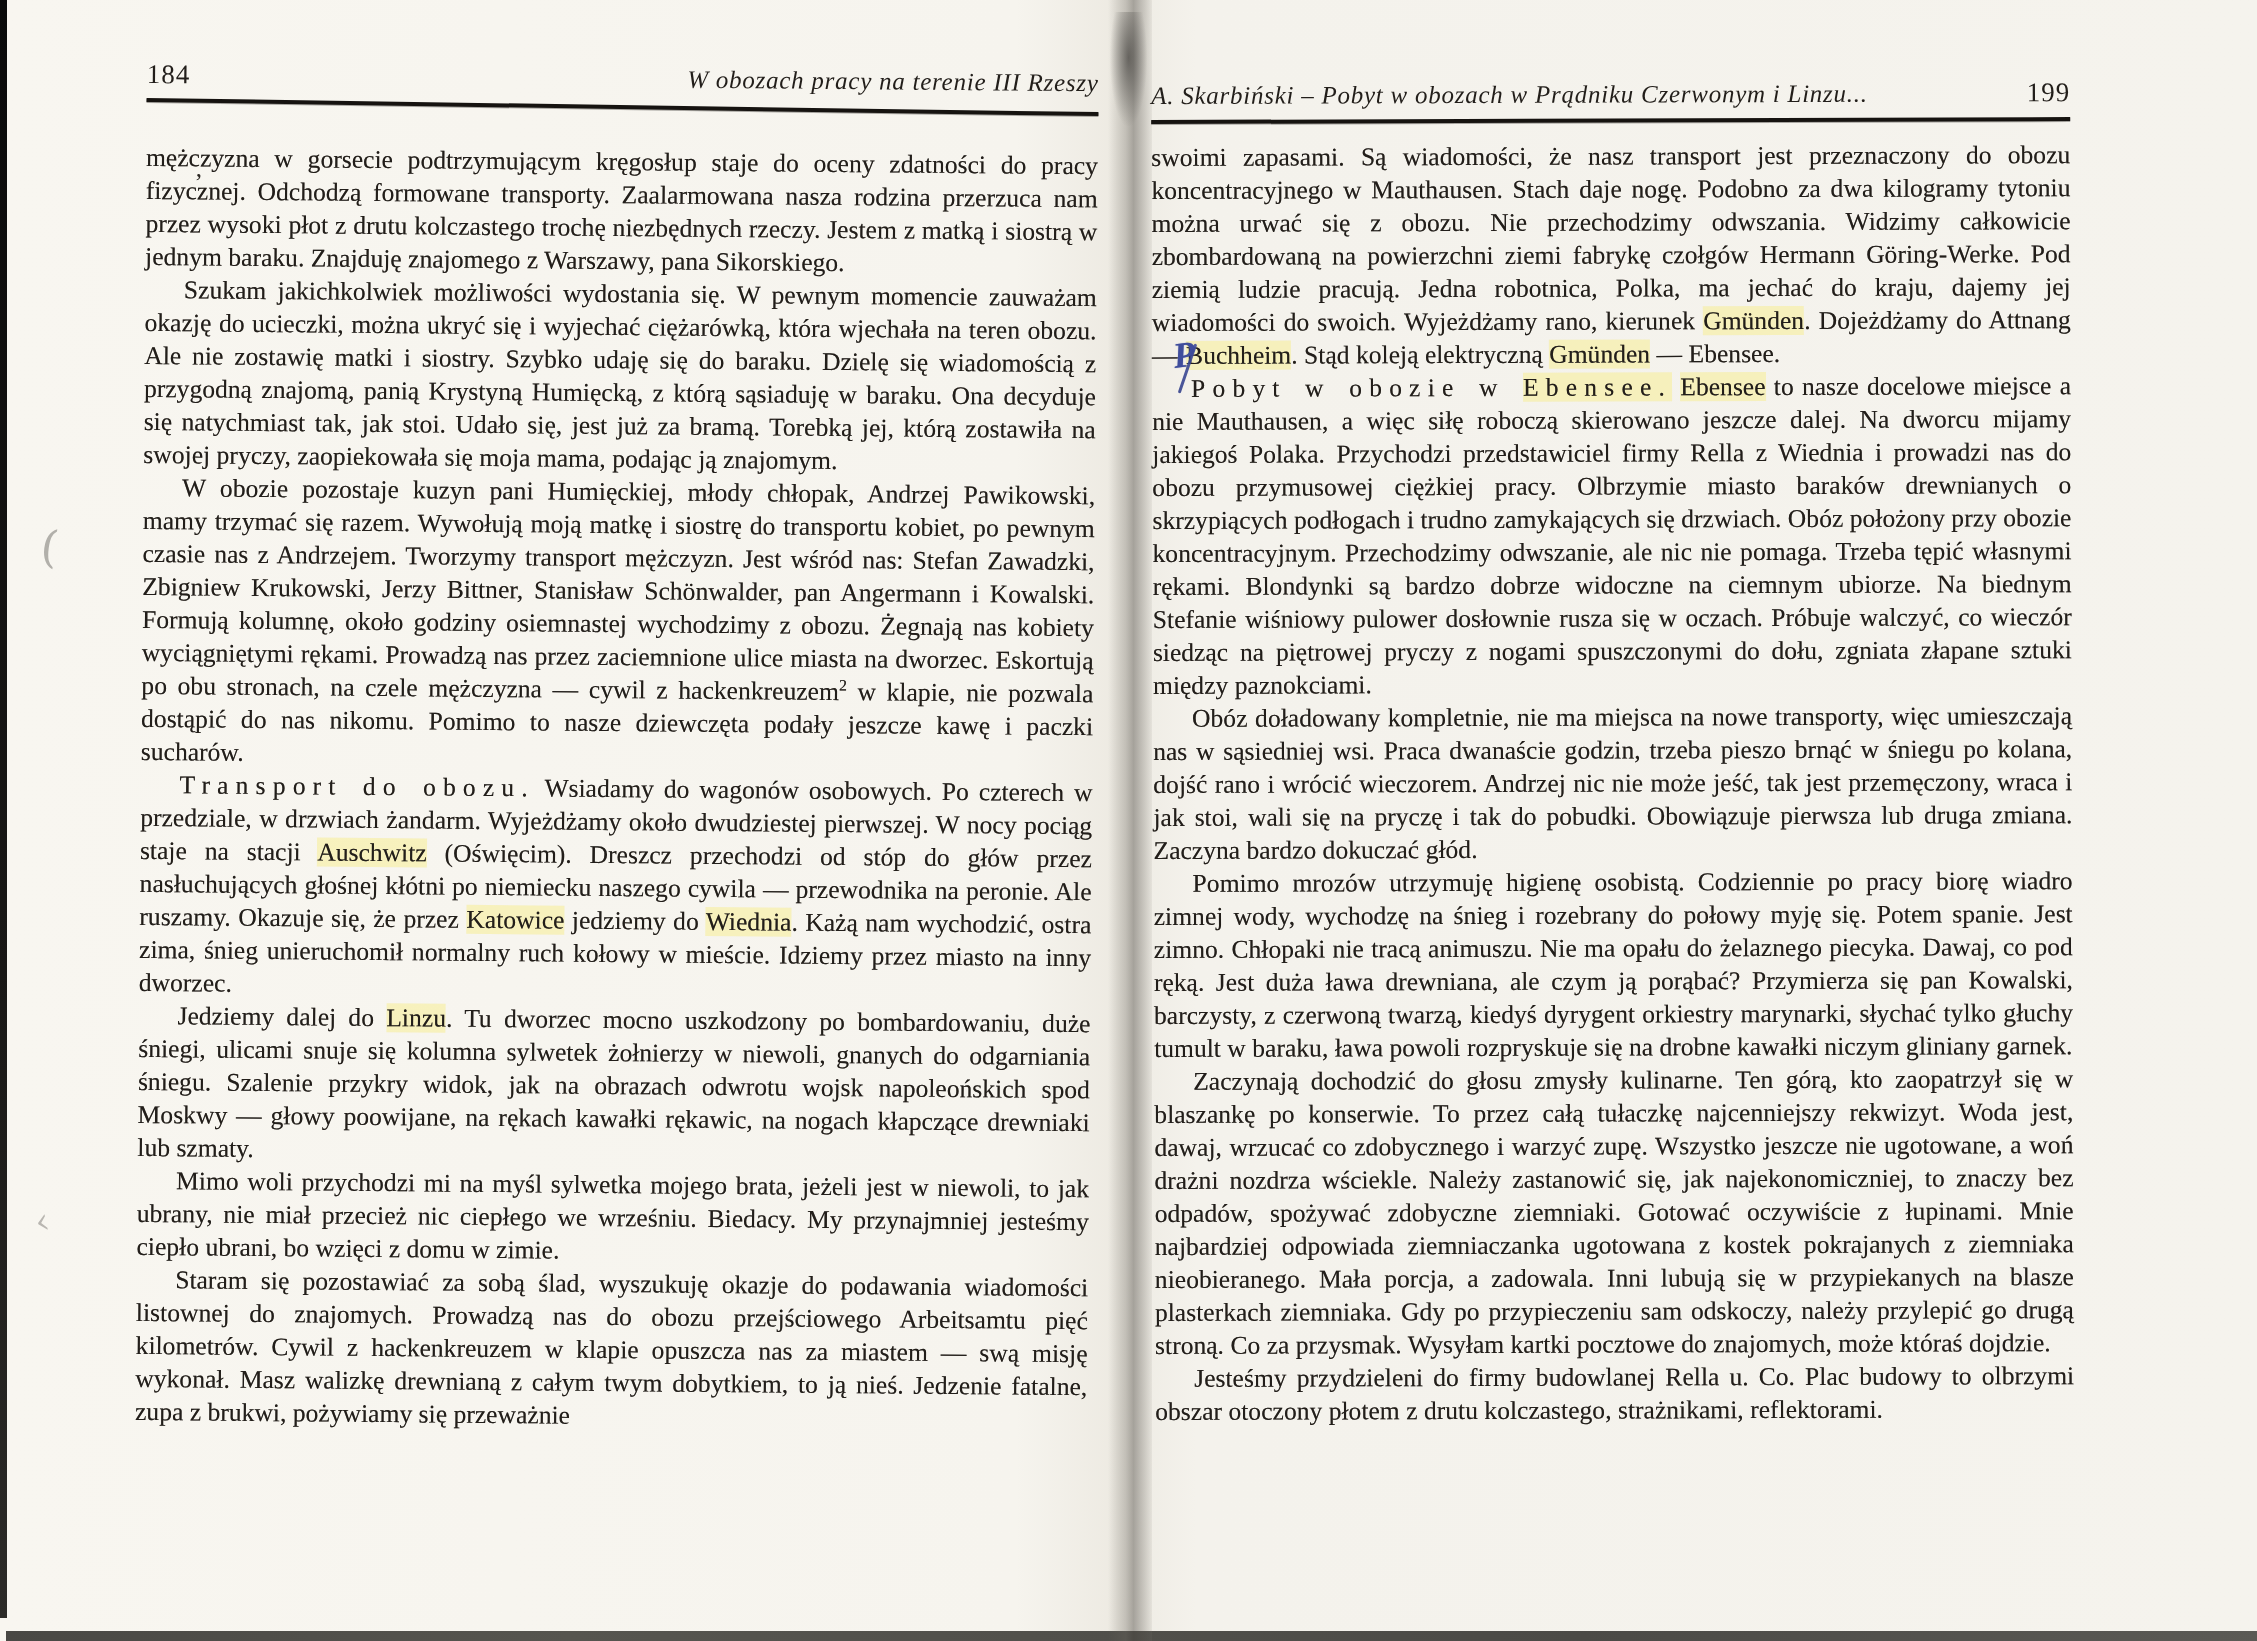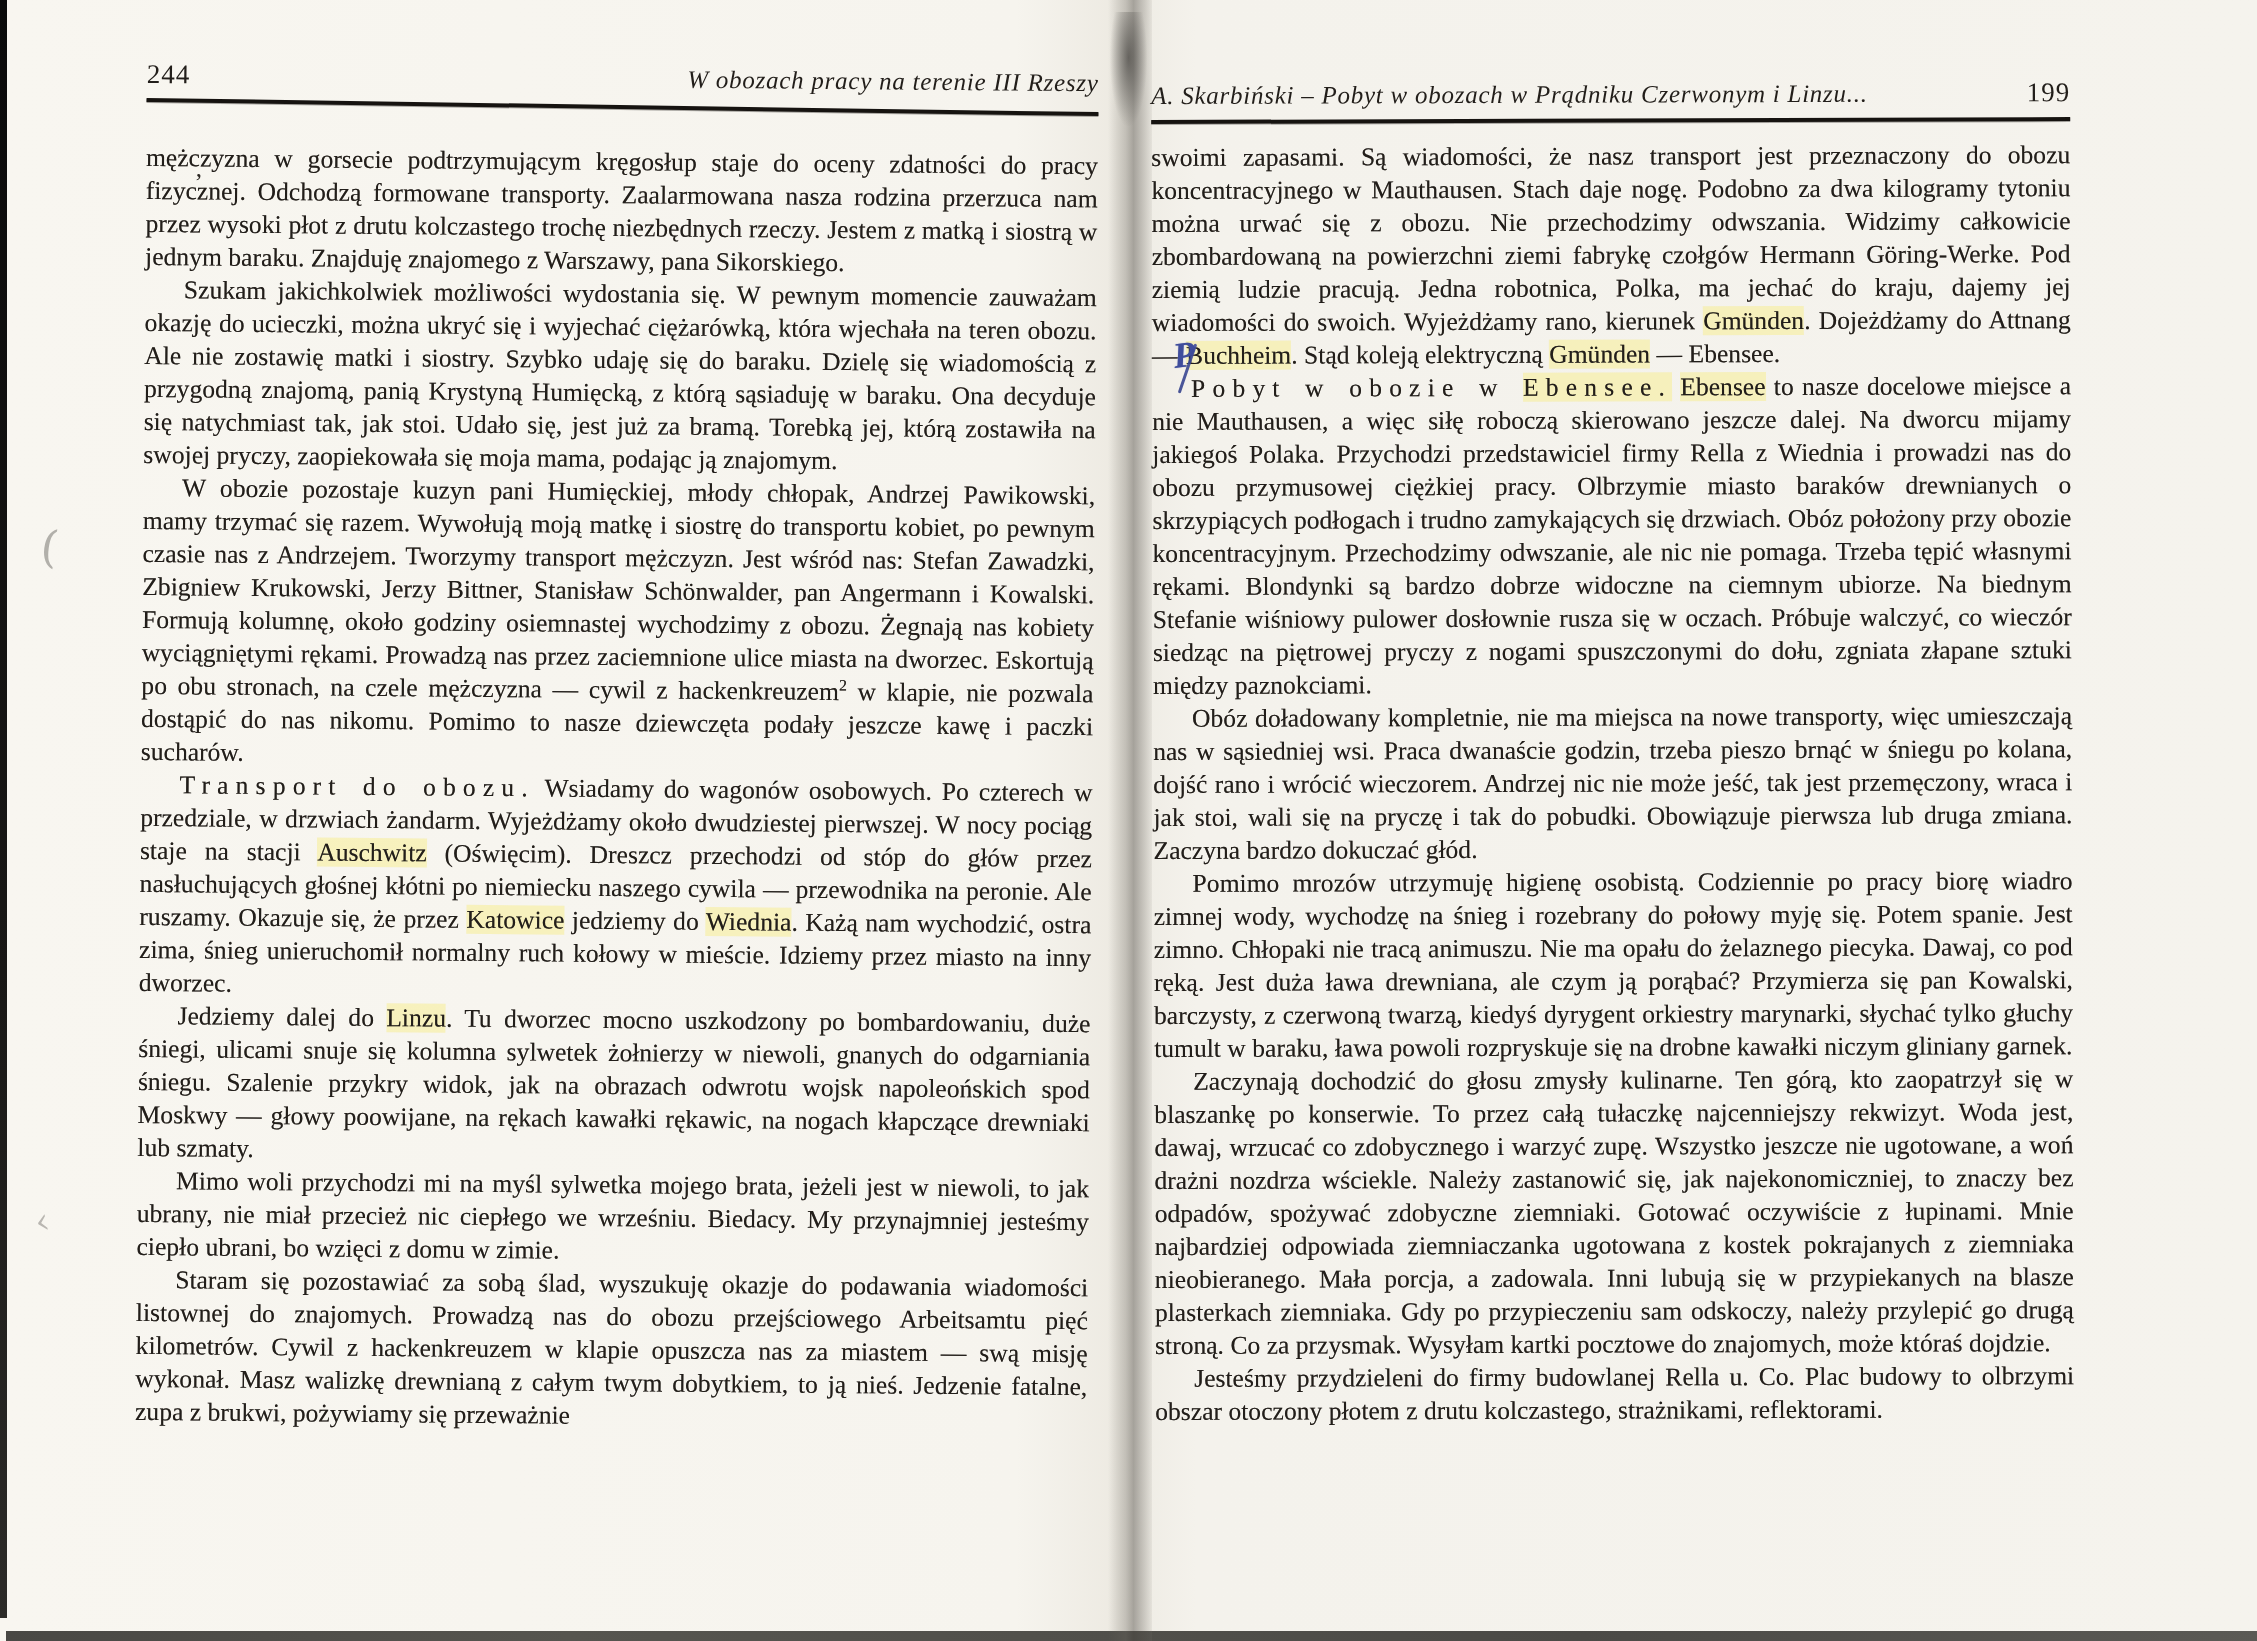--- a/index.html
+++ b/index.html
@@ -57,21 +57,21 @@
 
   <div class="edge-left"></div>
   <div class="edge-bottom"></div>
   <div class="gutter"></div>
   <div class="gutter-top"></div>
   <span class="pencil pencil-1">(</span>
   <span class="pencil pencil-2">‹</span>
 
   <div class="page page-left">
     <div class="pg-header">
-      <span class="pgnum">244</span>
+      <span class="pgnum">184</span>
       <span class="runhead">W obozach pracy na terenie III Rzeszy</span>
     </div>
     <div class="rule"></div>
     <span class="comma-mark">,</span>
     <div class="body">
         <p class="para"><span>mężczyzna w gorsecie podtrzymującym kręgosłup staje do oceny zdatności do pracy fizycznej. Odchodzą formowane transporty. Zaalarmowana nasza rodzina przerzuca nam przez wysoki płot z drutu kolczastego trochę niezbędnych rzeczy. Jestem z matką i siostrą w jednym baraku. Znajduję znajomego z Warszawy, pana Sikorskiego.</span></p>
         <p class="para indent"><span>Szukam jakichkolwiek możliwości wydostania się. W pewnym momencie zauważam okazję do ucieczki, można ukryć się i wyjechać ciężarówką, która wjechała na teren obozu. Ale nie zostawię matki i siostry. Szybko udaję się do baraku. Dzielę się wiadomością z przygodną znajomą, panią Krystyną Humięcką, z którą sąsiaduję w baraku. Ona decyduje się natychmiast tak, jak stoi. Udało się, jest już za bramą. Torebką jej, którą zostawiła na swojej pryczy, zaopiekowała się moja mama, podając ją znajomym.</span></p>
         <p class="para indent"><span>W obozie pozostaje kuzyn pani Humięckiej, młody chłopak, Andrzej Pawikowski, mamy trzymać się razem. Wywołują moją matkę i siostrę do transportu kobiet, po pewnym czasie nas z Andrzejem. Tworzymy transport mężczyzn. Jest wśród nas: Stefan Zawadzki, Zbigniew Krukowski, Jerzy Bittner, Stanisław Schönwalder, pan Angermann i Kowalski. Formują kolumnę, około godziny osiemnastej wychodzimy z obozu. Żegnają nas kobiety wyciągniętymi rękami. Prowadzą nas przez zaciemnione ulice miasta na dworzec. Eskortują po obu stronach, na czele mężczyzna — cywil z hackenkreuzem</span><sup>2</sup><span> w klapie, nie pozwala dostąpić do nas nikomu. Pomimo to nasze dziewczęta podały jeszcze kawę i paczki sucharów.</span></p>
         <p class="para indent"><span class="spaced">Transport do obozu.</span><span> Wsiadamy do wagonów osobowych. Po czterech w przedziale, w drzwiach żandarm. Wyjeżdżamy około dwudziestej pierwszej. W nocy pociąg staje na stacji </span><span class="hl">Auschwitz</span><span> (Oświęcim). Dreszcz przechodzi od stóp do głów przez nasłuchujących głośnej kłótni po niemiecku naszego cywila — przewodnika na peronie. Ale ruszamy. Okazuje się, że przez </span><span class="hl">Katowice</span><span> jedziemy do </span><span class="hl">Wiednia</span><span>. Każą nam wychodzić, ostra zima, śnieg unieruchomił normalny ruch kołowy w mieście. Idziemy przez miasto na inny dworzec.</span></p>
         <p class="para indent"><span>Jedziemy dalej do </span><span class="hl">Linzu</span><span>. Tu dworzec mocno uszkodzony po bombardowaniu, duże śniegi, ulicami snuje się kolumna sylwetek żołnierzy w niewoli, gnanych do odgarniania śniegu. Szalenie przykry widok, jak na obrazach odwrotu wojsk napoleońskich spod Moskwy — głowy poowijane, na rękach kawałki rękawic, na nogach kłapczące drewniaki lub szmaty.</span></p>

